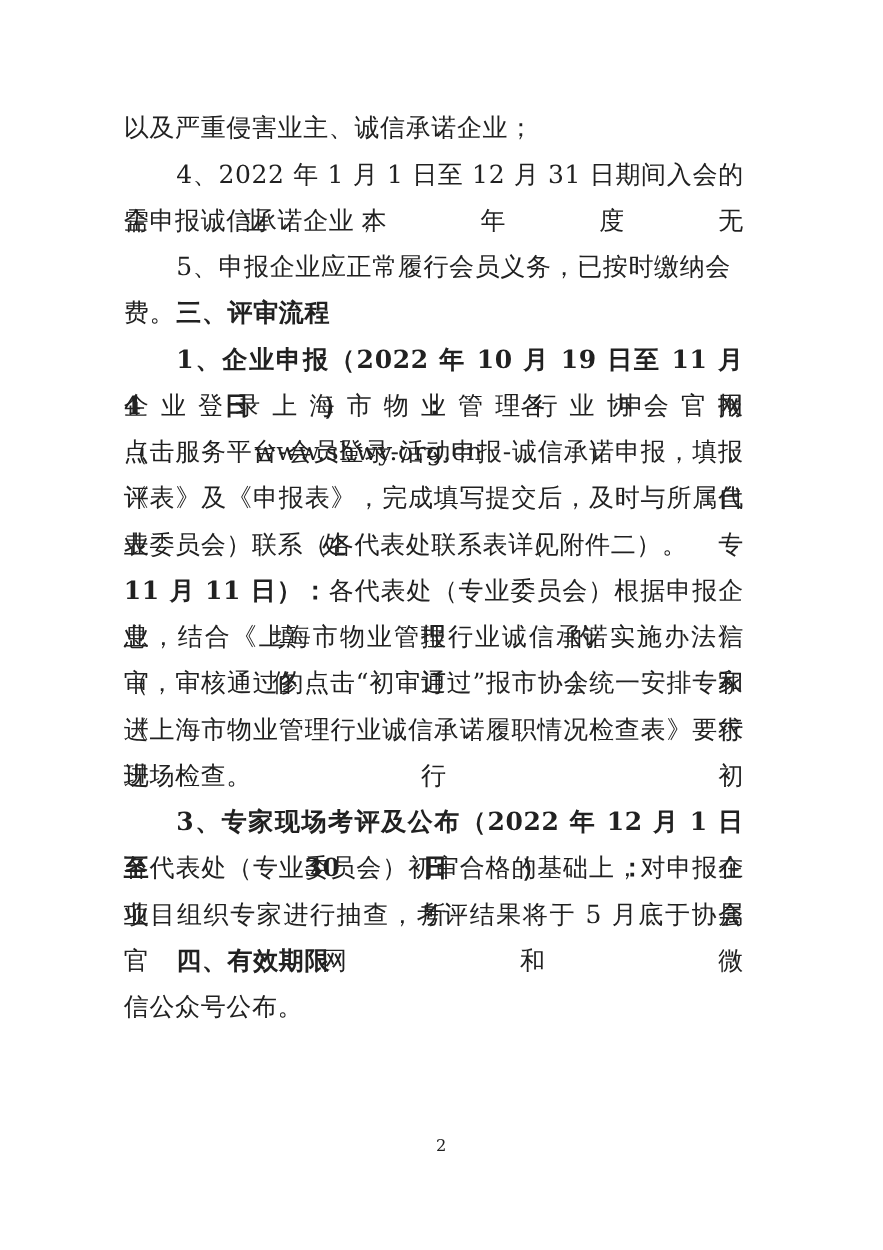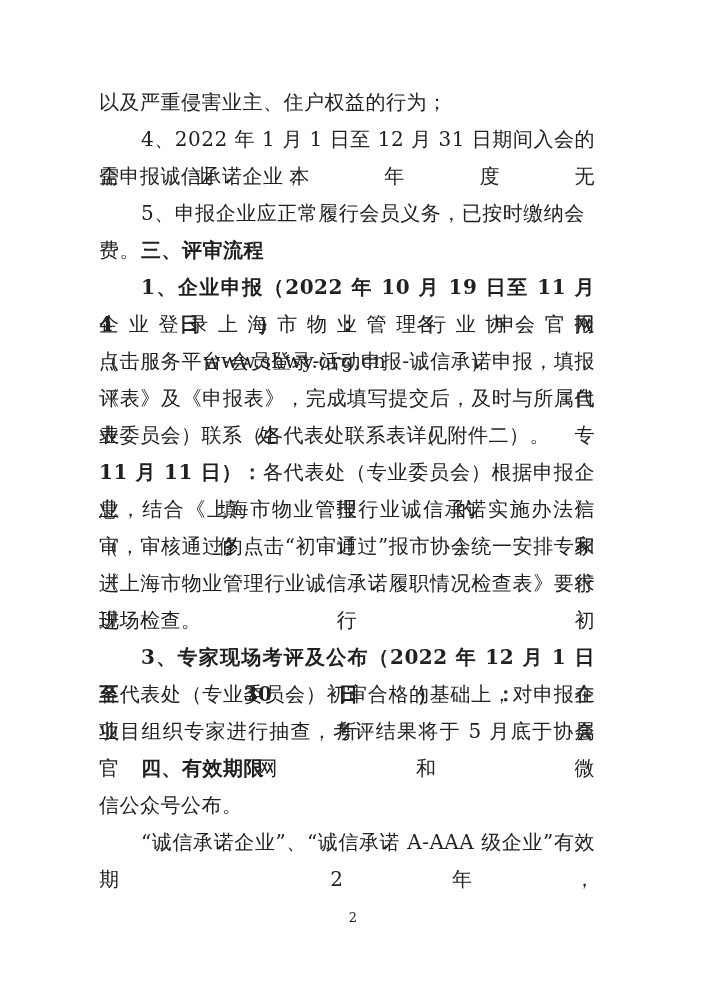--- a/index.html
+++ b/index.html
@@ -47,38 +47,37 @@
     font-size: 13px;
     color: #212121;
     font-family: "DejaVu Serif", "Liberation Serif", serif;
   }
 </style>
 </head>
 <body>
 
 <div class="page">
   <div class="doc-body">
-      <div class="line"><span class="seg">以及严重侵害业主、住户权益的行为；</span></div>
+      <div class="line"><span class="seg">以及严重侵害业主、诚信承诺企业；</span></div>
       <div class="line indent justify"><span class="seg">4、2022 年 1 月 1 日至 12 月 31 日期间入会的企业本年度无</span></div>
       <div class="line"><span class="seg">需申报诚信承诺企业；</span></div>
       <div class="line indent"><span class="seg">5、申报企业应正常履行会员义务，已按时缴纳会费。</span></div>
       <div class="line indent"><span class="seg bold">三、评审流程</span></div>
       <div class="line indent justify"><span class="seg bold">1、企业申报（2022 年 10 月 19 日至 11 月 4 日）：</span><span class="seg">各申报</span></div>
       <div class="line justify"><span class="seg">企业登录上海市物业管理行业协会官网（www.shwy.org.cn），</span></div>
       <div class="line justify"><span class="seg">点击服务平台-会员登录-活动申报-诚信承诺申报，填报《自</span></div>
       <div class="line justify"><span class="seg">评表》及《申报表》，完成填写提交后，及时与所属代表处（专</span></div>
       <div class="line"><span class="seg">业委员会）联系（各代表处联系表详见附件二）。</span></div>
       <div class="line justify"><span class="seg bold">11 月 11 日）：</span><span class="seg">各代表处（专业委员会）根据申报企业填报的信</span></div>
       <div class="line justify"><span class="seg">息，结合《上海市物业管理行业诚信承诺实施办法》（修订）和</span></div>
       <div class="line justify"><span class="seg">审，审核通过的点击“初审通过”报市协会统一安排专家进行</span></div>
       <div class="line justify"><span class="seg">《上海市物业管理行业诚信承诺履职情况检查表》要求进行初</span></div>
       <div class="line"><span class="seg">现场检查。</span></div>
       <div class="line indent justify"><span class="seg bold">3、专家现场考评及公布（2022 年 12 月 1 日至 30 日）：</span><span class="seg">在</span></div>
       <div class="line justify"><span class="seg">各代表处（专业委员会）初审合格的基础上，对申报企业所属</span></div>
       <div class="line justify"><span class="seg">项目组织专家进行抽查，考评结果将于 5 月底于协会官网和微</span></div>
       <div class="line indent"><span class="seg bold">四、有效期限</span></div>
       <div class="line"><span class="seg">信公众号公布。</span></div>
-      <div class="line indent justify"><span class="seg">“诚信承诺企业”、“诚信承诺 A-AAA 级企业”有效期 2 年，</span></div>
     </div>
   <div class="page-footer">
     <span>2</span>
   </div>
 </div>
 
 </body></html>

